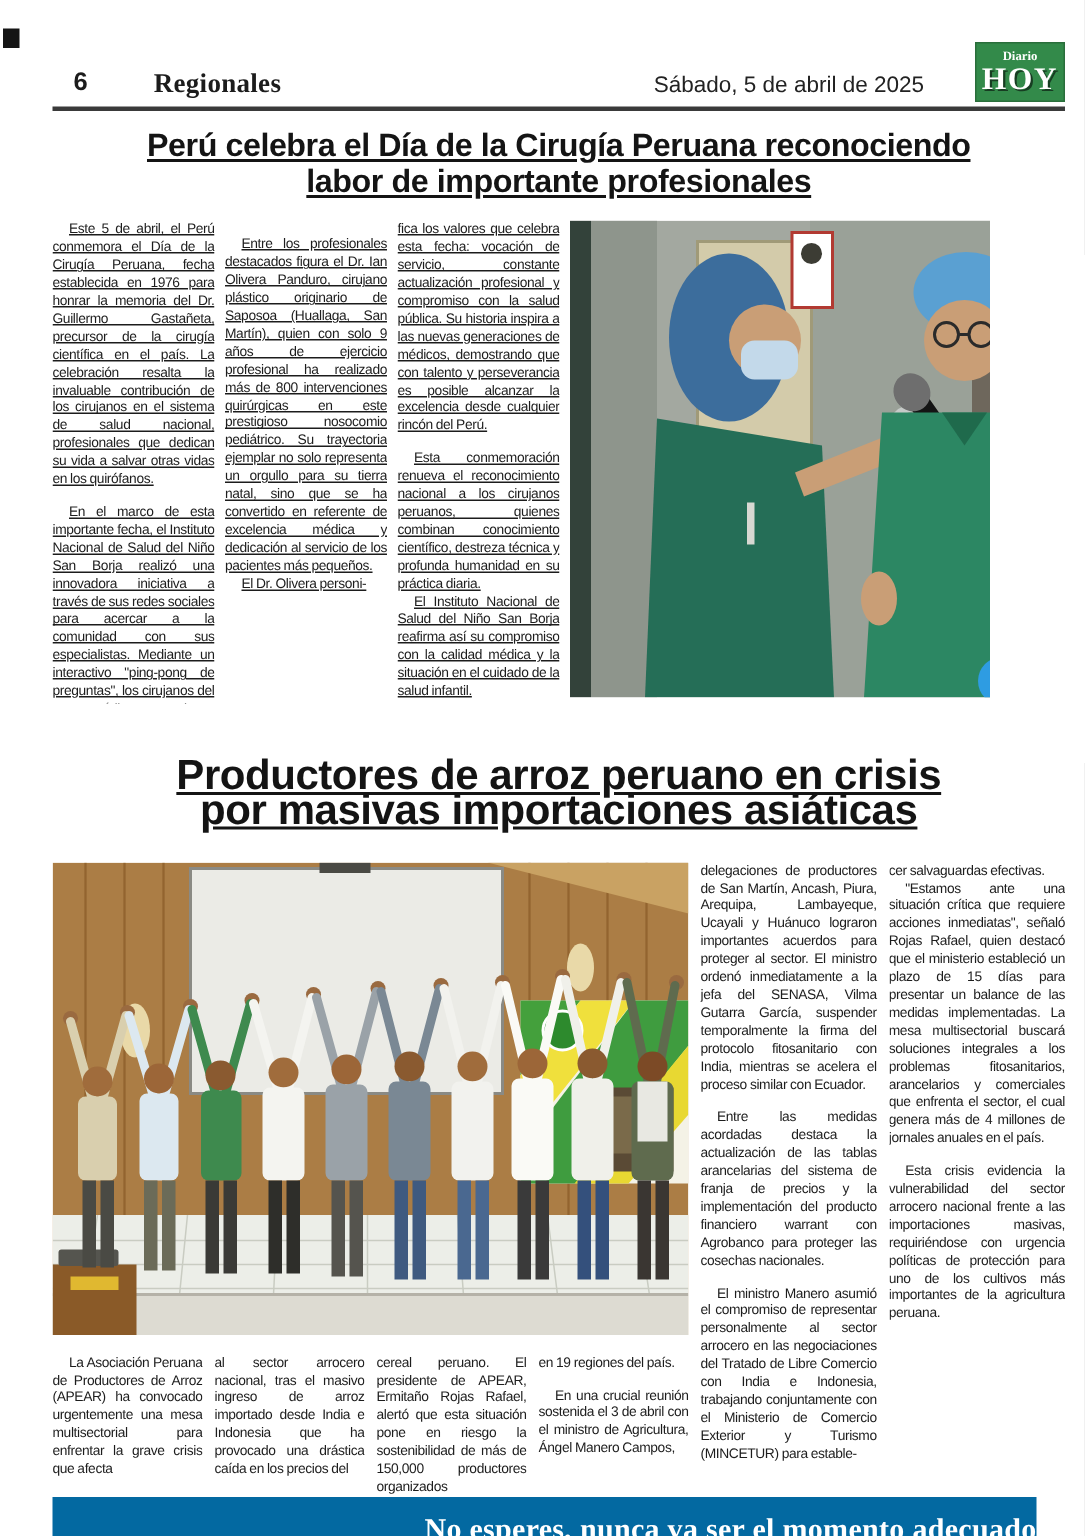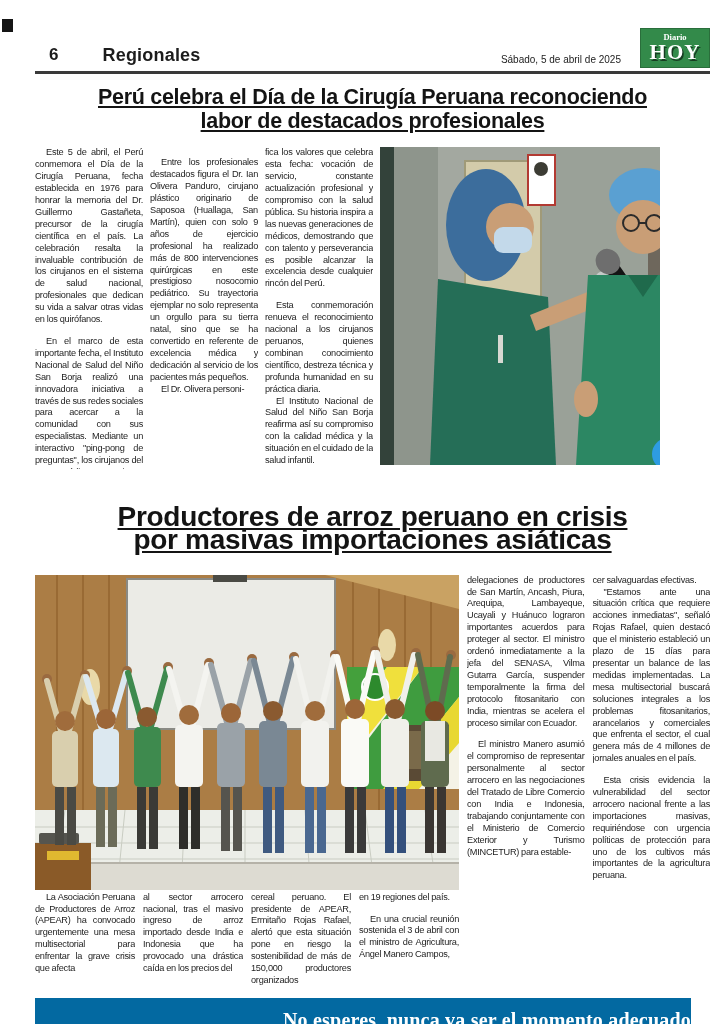--- a/index.html
+++ b/index.html
@@ -4,38 +4,38 @@
 <style>
   html,body{margin:0;padding:0;background:#e8e8e8;}
   .page{position:relative;width:723px;height:1024px;background:#ffffff;margin:0 auto;
         font-family:"Liberation Sans",sans-serif;color:#1c1c1c;overflow:hidden;}
   .content{position:absolute;left:35px;top:0;width:675px;}
   .corner-mark{position:absolute;left:2px;top:19px;width:11px;height:13px;background:#151515;}
 
   
   .hdr{display:flex;align-items:flex-end;margin-top:26px;height:42px;}
   .pagenum{font-size:17px;font-weight:bold;margin-left:14px;padding-bottom:3px;}
-  .section{font-size:18px;font-weight:bold;margin-left:44px;padding-bottom:2px;letter-spacing:.2px;}
-  .date{margin-left:auto;margin-right:19px;font-size:10px;padding-bottom:3px;color:#222;}
-  .logo{width:70px;height:40px;background:#338a4a;color:#fff;text-align:center;
+  .section{font-size:18px;font-weight:bold;margin-left:44px;padding-bottom:2px;letter-spacing:.2px;font-family:Liberation Serif, serif;}
+  .date{margin-left:auto;margin-right:34px;font-size:15px;padding-bottom:3px;color:#222;}
+  .logo{width:60px;height:40px;background:#338a4a;color:#fff;text-align:center;
         box-shadow:inset 0 0 0 1px #2a6e3b;display:flex;flex-direction:column;justify-content:center;}
   .logo-top{font-family:"Liberation Serif",serif;font-size:8.5px;font-weight:bold;line-height:9px;}
   .logo-main{font-family:"Liberation Serif",serif;font-size:21px;font-weight:bold;line-height:21px;
              letter-spacing:1px;text-shadow:1.5px 1.5px 0 #173d22;}
   .rule{border-top:3px solid #3a3a3a;margin-top:3px;}
 
   
   .headline{text-align:center;font-weight:bold;color:#141414;letter-spacing:-.3px;text-decoration:underline;}
   .headline.h1{margin-top:11px;font-size:21.5px;line-height:24px;}
   .headline.h2{margin-top:36px;font-size:28px;line-height:23px;}
 
   
-  .a1-grid{margin-top:9px;display:grid;grid-template-columns:1fr 1fr 1fr 330px;column-gap:7px;height:322px;}
+  .a1-grid{margin-top:9px;display:grid;grid-template-columns:1fr 1fr 1fr 330px;column-gap:7px;height:322px;text-decoration:underline;}
   .a2-grid{margin-top:13px;display:grid;grid-template-columns:424px 1fr 1fr;column-gap:8px;height:414px;}
-  .a2-bottom{margin-top:2px;display:grid;grid-template-columns:repeat(4,1fr);column-gap:8px;height:93px;overflow:hidden;}
+  .a2-bottom{margin-top:13px;display:grid;grid-template-columns:repeat(4,1fr);column-gap:8px;height:93px;overflow:hidden;}
 
   .col{font-size:9.2px;line-height:11.9px;text-align:justify;overflow:hidden;
        letter-spacing:-.25px;word-spacing:-.3px;color:#1d1d1d;}
   .para{margin:0;text-indent:11px;}
   .para.flush{text-indent:0;}
   .para.gap{margin-top:10px;}
 
   figure{margin:0;}
   .photo1{width:280px;height:318px;overflow:hidden;}
   .photo2{width:424px;height:315px;overflow:hidden;}
@@ -60,21 +60,21 @@
       <div class="logo">
         <div class="logo-top">Diario</div>
         <div class="logo-main">HOY</div>
       </div>
     </header>
     <div class="rule"></div>
 
     <section>
       <h1 class="headline h1">
         <div>Perú celebra el Día de la Cirugía Peruana reconociendo</div>
-        <div>labor de destacados profesionales</div>
+        <div>labor de importante profesionales</div>
       </h1>
       <div class="a1-grid">
         <div class="col">
             <p class="para">Este 5 de abril, el Perú conmemora el Día de la Cirugía Peruana, fecha establecida en 1976 para honrar la memoria del Dr. Guillermo Gastañeta, precursor de la cirugía científica en el país. La celebración resalta la invaluable contribución de los cirujanos en el sistema de salud nacional, profesionales que dedican su vida a salvar otras vidas en los quirófanos.</p>
             <p class="para gap">En el marco de esta importante fecha, el Instituto Nacional de Salud del Niño San Borja realizó una innovadora iniciativa a través de sus redes sociales para acercar a la comunidad con sus especialistas. Mediante un interactivo "ping-pong de preguntas", los cirujanos del centro médico compartieron</p>
           </div>
         <div class="col">
             <p class="para gap">Entre los profesionales destacados figura el Dr. Ian Olivera Panduro, cirujano plástico originario de Saposoa (Huallaga, San Martín), quien con solo 9 años de ejercicio profesional ha realizado más de 800 intervenciones quirúrgicas en este prestigioso nosocomio pediátrico. Su trayectoria ejemplar no solo representa un orgullo para su tierra natal, sino que se ha convertido en referente de excelencia médica y dedicación al servicio de los pacientes más pequeños.</p>
             <p class="para">El Dr. Olivera personi-</p>
           </div>
@@ -314,20 +314,21 @@
                 <p class="para flush">cereal peruano. El presidente de APEAR, Ermitaño Rojas Rafael, alertó que esta situación pone en riesgo la sostenibilidad de más de 150,000 productores organizados</p>
               </div>
             <div class="col">
                 <p class="para flush">en 19 regiones del país.</p>
                 <p class="para gap">En una crucial reunión sostenida el 3 de abril con el ministro de Agricultura, Ángel Manero Campos,</p>
               </div>
           </div>
         </div>
         <div class="col">
             <p class="para flush">delegaciones de productores de San Martín, Ancash, Piura, Arequipa, Lambayeque, Ucayali y Huánuco lograron importantes acuerdos para proteger al sector. El ministro ordenó inmediatamente a la jefa del SENASA, Vilma Gutarra García, suspender temporalmente la firma del protocolo fitosanitario con India, mientras se acelera el proceso similar con Ecuador.</p>
+            <p class="para gap">Entre las medidas acordadas destaca la actualización de las tablas arancelarias del sistema de franja de precios y la implementación del producto financiero warrant con Agrobanco para proteger las cosechas nacionales.</p>
             <p class="para gap">El ministro Manero asumió el compromiso de representar personalmente al sector arrocero en las negociaciones del Tratado de Libre Comercio con India e Indonesia, trabajando conjuntamente con el Ministerio de Comercio Exterior y Turismo (MINCETUR) para estable-</p>
           </div>
         <div class="col">
             <p class="para flush">cer salvaguardas efectivas.</p>
             <p class="para">"Estamos ante una situación crítica que requiere acciones inmediatas", señaló Rojas Rafael, quien destacó que el ministerio estableció un plazo de 15 días para presentar un balance de las medidas implementadas. La mesa multisectorial buscará soluciones integrales a los problemas fitosanitarios, arancelarios y comerciales que enfrenta el sector, el cual genera más de 4 millones de jornales anuales en el país.</p>
             <p class="para gap">Esta crisis evidencia la vulnerabilidad del sector arrocero nacional frente a las importaciones masivas, requiriéndose con urgencia políticas de protección para uno de los cultivos más importantes de la agricultura peruana.</p>
           </div>
       </div>
     </section>
 

